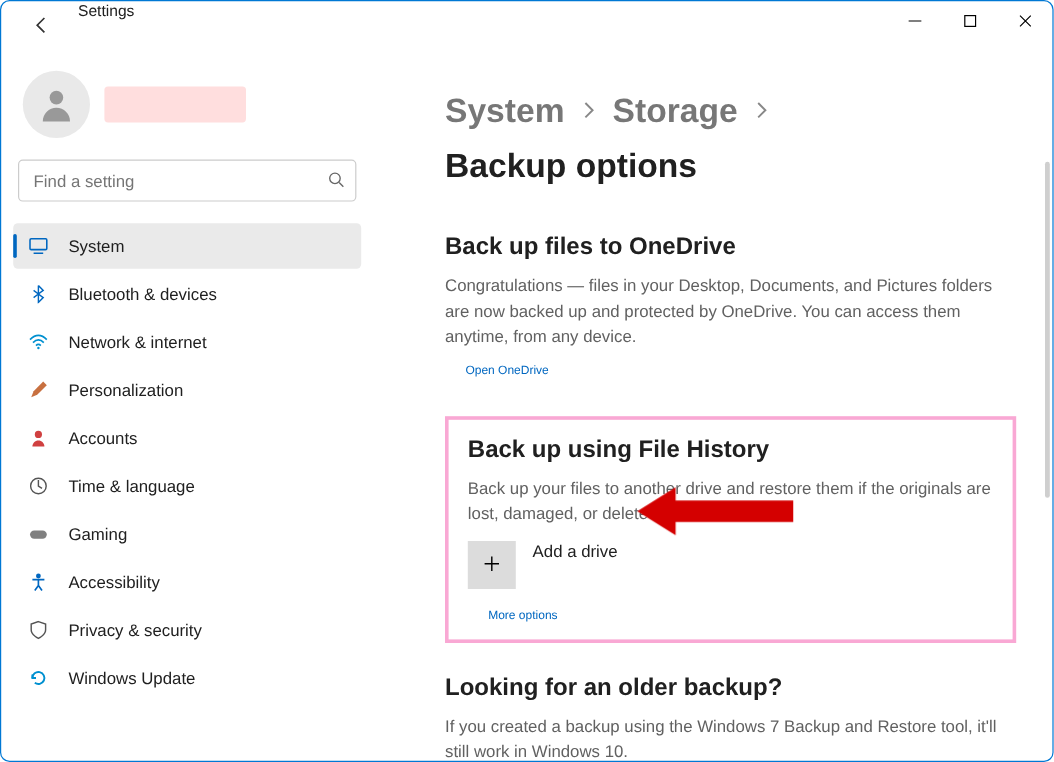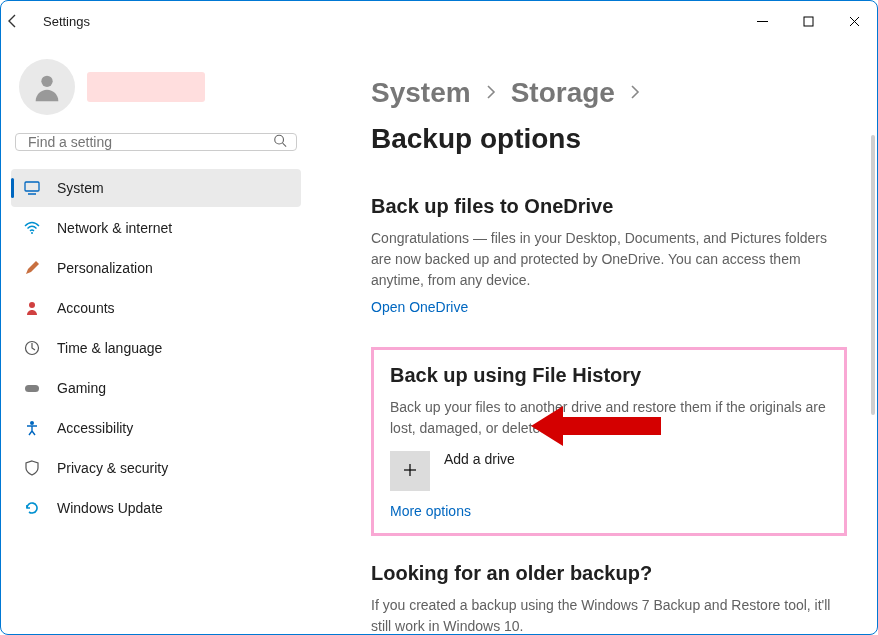--- a/index.html
+++ b/index.html
@@ -10,36 +10,36 @@
   height: 635px;
   overflow: hidden;
   font-size: 14px;
   color: #202020;
   border: 1px solid #0078d4;
   border-radius: 8px;
   position: relative;
 }
 .titlebar {
   display: flex;
-  align-items: center;
   height: 40px;
+  padding-left: 22px;
 }
 .titlebar-back { width: 24px; display:flex; align-items:center; justify-content:center; cursor:pointer;}
 .titlebar-title { margin-left: 18px; font-size: 13px; }
 .titlebar-spacer { flex: 1; }
 .titlebar-btn { width: 46px; height: 32px; display:flex; align-items:center; justify-content:center; cursor:pointer;}
 .main { display: flex; height: calc(100% - 40px); }
 .sidebar { width: 310px; padding: 8px 10px 10px 10px; overflow-y:auto;}
 .user-row { display:flex; align-items:center; gap:12px; padding: 10px 8px 18px 8px;}
 .avatar { width:56px; height:56px; border-radius:50%; background:#e9e9e9; display:flex; align-items:center; justify-content:center;}
 .avatar svg { width:34px; height:34px; fill:#999;}
 .user-name-redact { width:118px; height:30px; background:#ffdede; border-radius:3px;}
 .search-wrap { position:relative; margin: 0 4px 18px 4px;}
 .search-input {
-  width:100%; height:18px; border:1px solid #ccc; border-radius:4px;
+  width:100%; height:35px; border:1px solid #ccc; border-radius:4px;
   padding: 0 34px 0 12px; font-size:14px; font-family:inherit; outline:none;
   background:#fff;
 }
 .search-icon { position:absolute; right:10px; top:50%; transform:translateY(-50%); color:#666;}
 .nav { display:flex; flex-direction:column; gap:2px;}
 .nav-item {
   display:flex; align-items:center; gap:16px; height:38px;
   padding: 0 12px; border-radius:4px; cursor:pointer;
   position:relative;
 }
@@ -51,21 +51,21 @@
 .nav-icon { width:18px; height:18px; display:flex; align-items:center; justify-content:center; flex-shrink:0;}
 .nav-label { font-size:14px; }
 .content { flex:1; padding: 36px 30px 20px 60px; overflow-y:auto; position:relative;}
 .breadcrumb { display:flex; align-items:center; gap:14px; margin-bottom:40px; flex-wrap:wrap;}
 .crumb { font-size:28px; font-weight:600; color:#777; cursor:pointer;}
 .crumb.current { color:#202020; cursor:default; font-weight:700;}
 .crumb-sep { color:#888; }
 .section { margin-bottom:32px;}
 .section h2 { font-size:20px; font-weight:700; margin-bottom:10px;}
 .section p { color:#616161; font-size:14px; line-height:1.5; margin-bottom:8px;}
-.link { color:#0067c0; font-size:14px; cursor:pointer; display:inline-block;}
+.link { color:#0067c0; font-size:10px; cursor:pointer; display:inline-block;margin-left:17px;}
 .highlight-box { border:3px solid #f9a8d4; padding:14px 16px 14px 16px; margin-bottom:26px; position:relative;}
 .add-drive-row { display:flex; align-items:flex-start; gap:14px; margin:12px 0;}
 .add-drive-btn { width:40px; height:40px; background:#dcdcdc; display:flex; align-items:center; justify-content:center; cursor:pointer;}
 .add-drive-label { font-size:14px; }
 .arrow-annotation {
   position:absolute; left:530px; top:400px; pointer-events:none;
 }
 .scrollbar-track {
   position:absolute; right:2px; top:94px; width:4px; height:280px;
   background:#cfcfcf; border-radius:2px;
@@ -123,20 +123,28 @@
 
     <div class="nav">
       <div class="nav-item selected">
         <span class="nav-icon">
           <svg width="18" height="18" viewBox="0 0 18 18">
               <rect x="2" y="3" width="14" height="9" rx="1" stroke="#0067c0" stroke-width="1.3" fill="none"></rect>
               <line x1="5" y1="15" x2="13" y2="15" stroke="#0067c0" stroke-width="1.3"></line>
             </svg>
         </span>
         <span class="nav-label">System</span>
+      </div>
+      <div class="nav-item">
+        <span class="nav-icon">
+          <svg width="16" height="16" viewBox="0 0 16 16">
+              <path d="M8 1 L12 5 L8 8 L12 11 L8 15 V1 M4 5 L8 8 M4 11 L8 8" stroke="#0067c0" stroke-width="1.2" fill="none"></path>
+            </svg>
+        </span>
+        <span class="nav-label">Bluetooth &amp; devices</span>
       </div>
       <div class="nav-item">
         <span class="nav-icon">
           <svg width="18" height="18" viewBox="0 0 18 18">
               <path d="M2 7 Q9 0 16 7 M4.5 9.5 Q9 5 13.5 9.5 M7 12 Q9 10 11 12" stroke="#0090d0" stroke-width="1.4" fill="none"></path>
               <circle cx="9" cy="14" r="1" fill="#0090d0"></circle>
             </svg>
         </span>
         <span class="nav-label">Network &amp; internet</span>
       </div>

